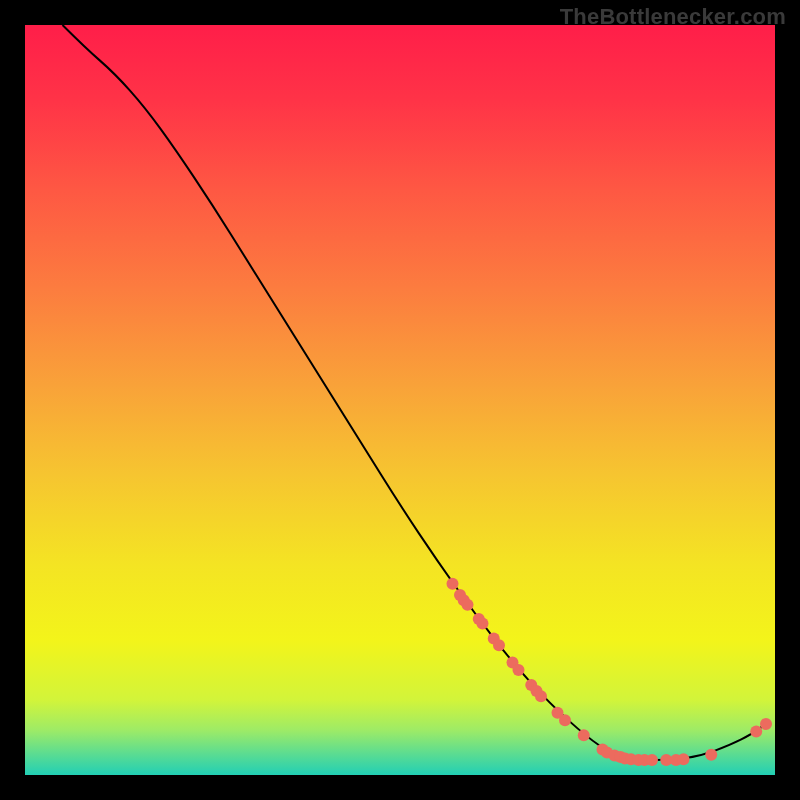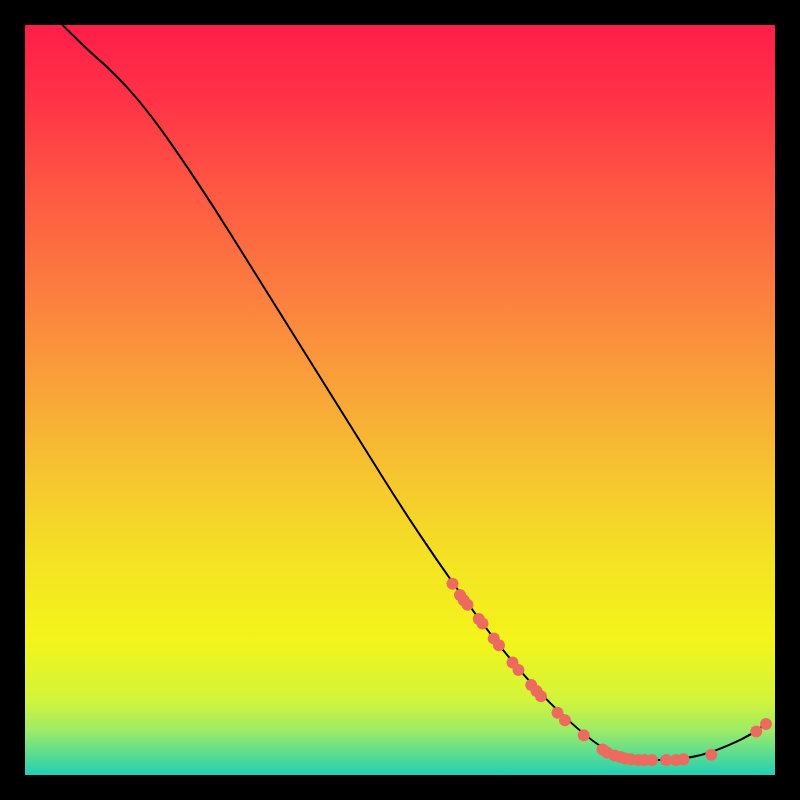--- a/index.html
+++ b/index.html
@@ -34,20 +34,21 @@
     width: 750px;
     height: 750px;
   }
   svg { display: block; }
 </style>
 </head>
 <body>
 
 <div class="stage">
 
+  <div class="watermark">TheBottlenecker.com</div>
 
   <div class="plot-wrap">
     <svg id="chart-svg" viewBox="0 0 750 750" width="750" height="750">
       <defs>
         <linearGradient id="bg-grad" x1="0" y1="0" x2="0" y2="1">
             <stop offset="0%" stop-color="#FF1E49"></stop>
             <stop offset="10%" stop-color="#FF3347"></stop>
             <stop offset="22%" stop-color="#FE5843"></stop>
             <stop offset="35%" stop-color="#FC7C3F"></stop>
             <stop offset="48%" stop-color="#F9A239"></stop>

